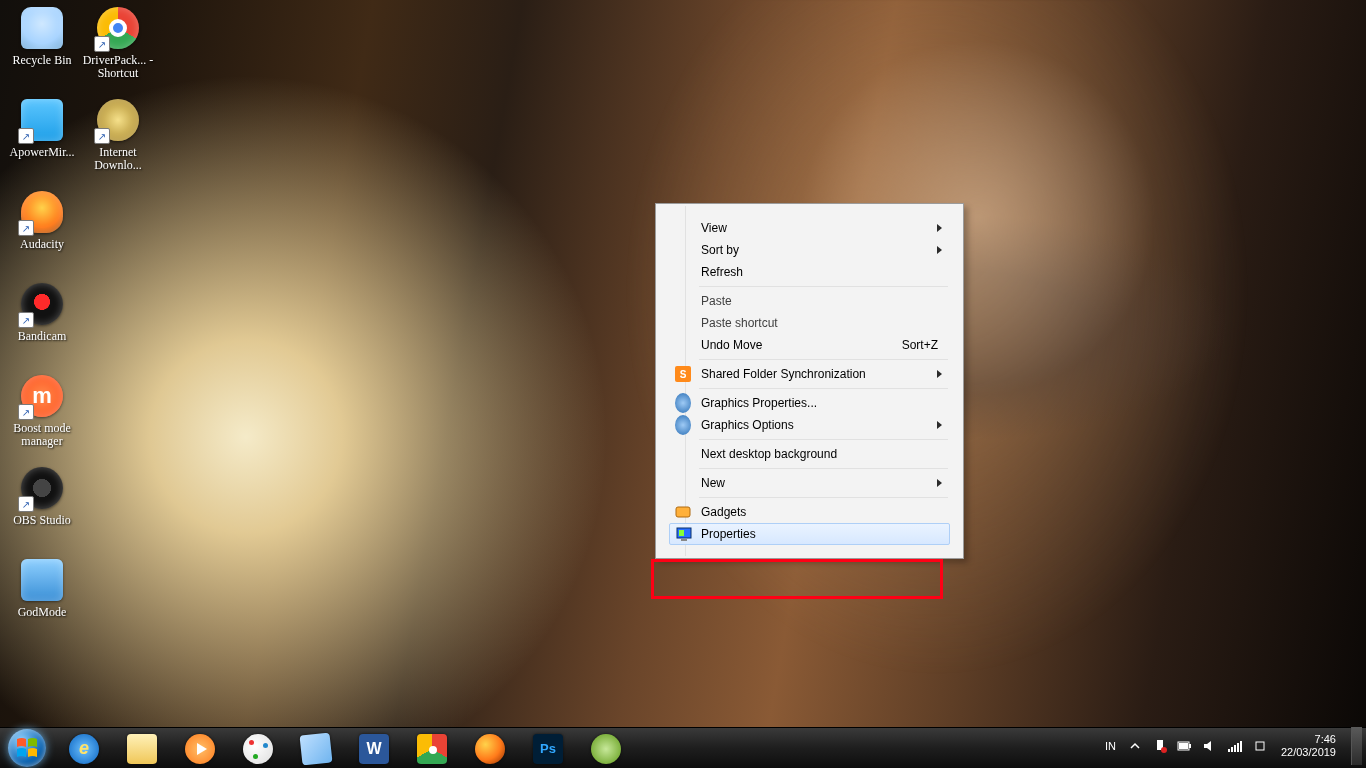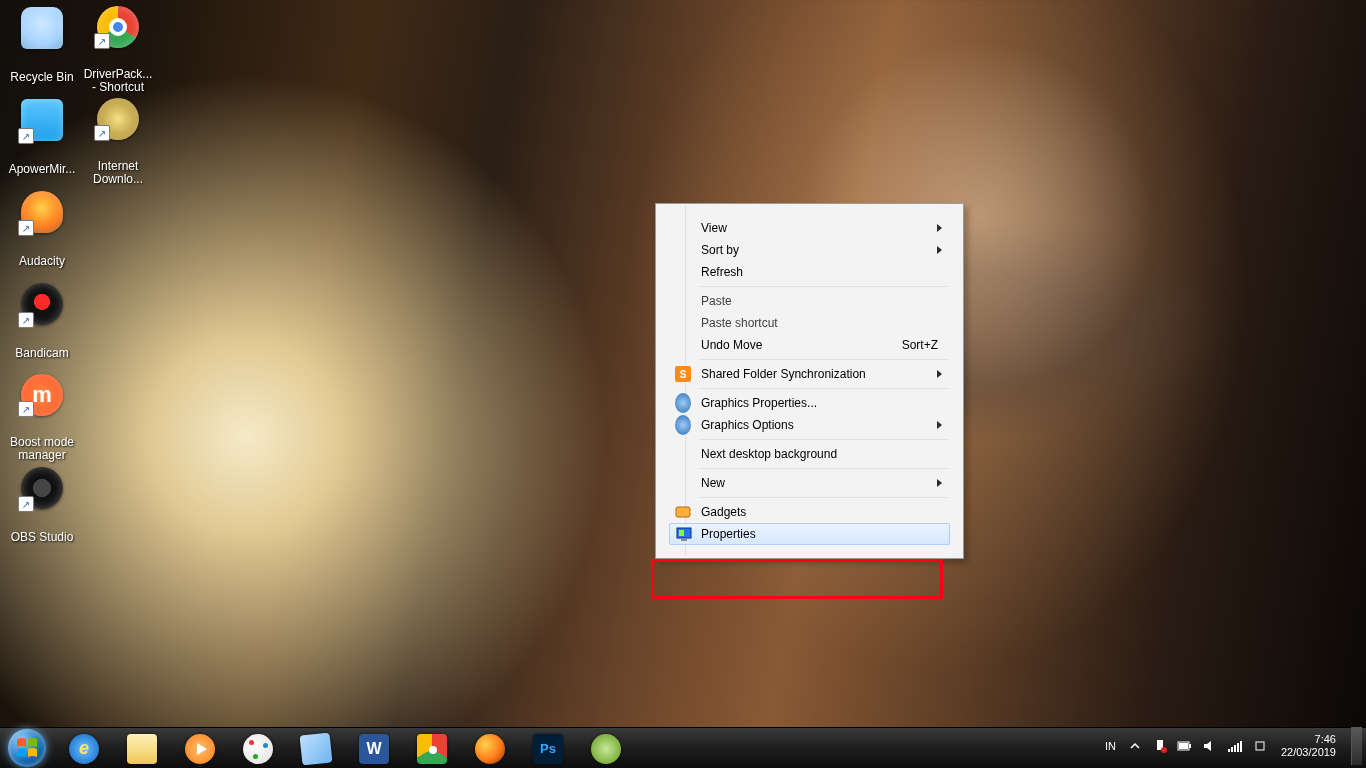--- a/index.html
+++ b/index.html
@@ -37,23 +37,24 @@
   }
   .dicon {
     width: 76px; display:flex; flex-direction:column; align-items:center;
     text-align:center; color:#fff; cursor:default;
   }
   .dicon .img {
     width:48px; height:48px; display:flex; align-items:center; justify-content:center;
     position:relative;
   }
   .dicon .label {
-    margin-top:19px; line-height:13px; max-width:74px;
+    margin-top:2px; line-height:13px; max-width:74px;
     text-shadow: 1px 1px 2px rgba(0,0,0,0.9);
     word-wrap:break-word;
+    font-family:Liberation Serif, serif;
   }
   .shortcut-arrow {
     position:absolute; left:0; bottom:0; width:14px; height:14px;
     background:#fff; border:1px solid #7a7a7a; border-radius:2px;
     display:flex; align-items:center; justify-content:center; font-size:10px; color:#2a5db0;
   }
 
   
   .app-square { width:42px; height:42px; border-radius:6px; box-shadow:0 1px 3px rgba(0,0,0,.5), inset 0 0 8px rgba(255,255,255,.3); }
   .bin     { background: radial-gradient(circle at 50% 40%, #cfe8ff 0%, #a8d4ff 60%, #6fa9d6 100%); border-radius:10px 10px 6px 6px; }
@@ -199,20 +200,26 @@
 
     <div class="dicon">
       <div class="img">
         <div class="app-square dark" style="border-radius:50%;background:radial-gradient(circle,#444 0 30%,#111 31%);"></div>
         <div class="shortcut-arrow">↗</div>
       </div>
       <div class="label">OBS Studio</div>
     </div>
     <div></div>
 
+    <div class="dicon">
+      <div class="img">
+        <div class="app-square" style="background:linear-gradient(#8fd0ff,#3a8fd6);"></div>
+      </div>
+      <div class="label">GodMode</div>
+    </div>
     <div></div>
   </div>
 
   <div class="context-menu">
     <div class="cm-gutter-line"></div>
 
     <div class="cm-item">
       <span>View</span>
       <span class="cm-arrow"></span>
     </div>

